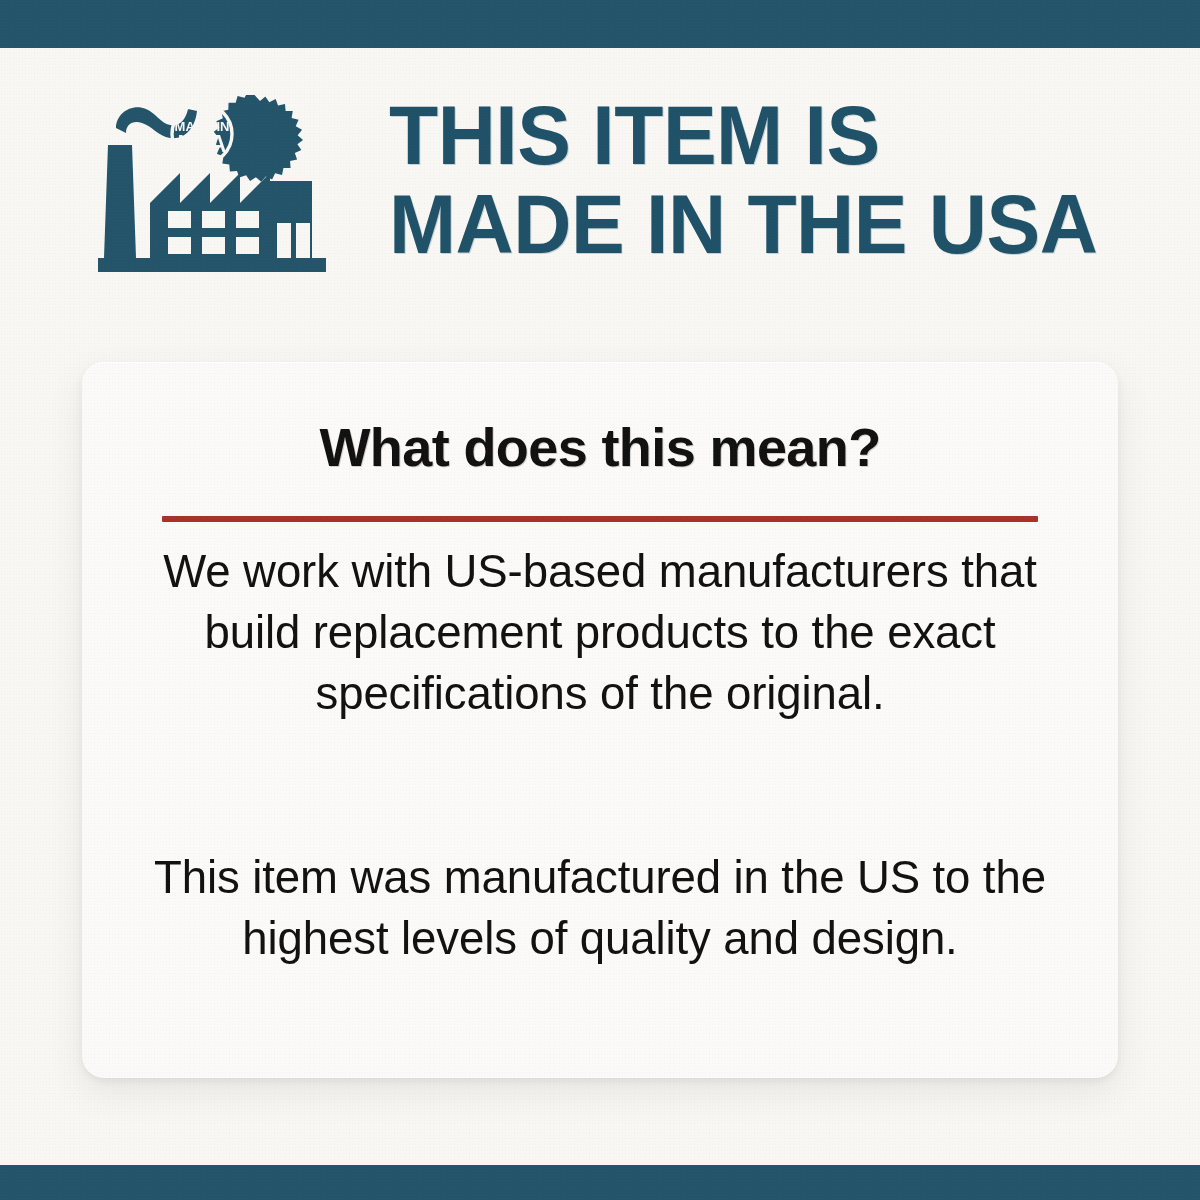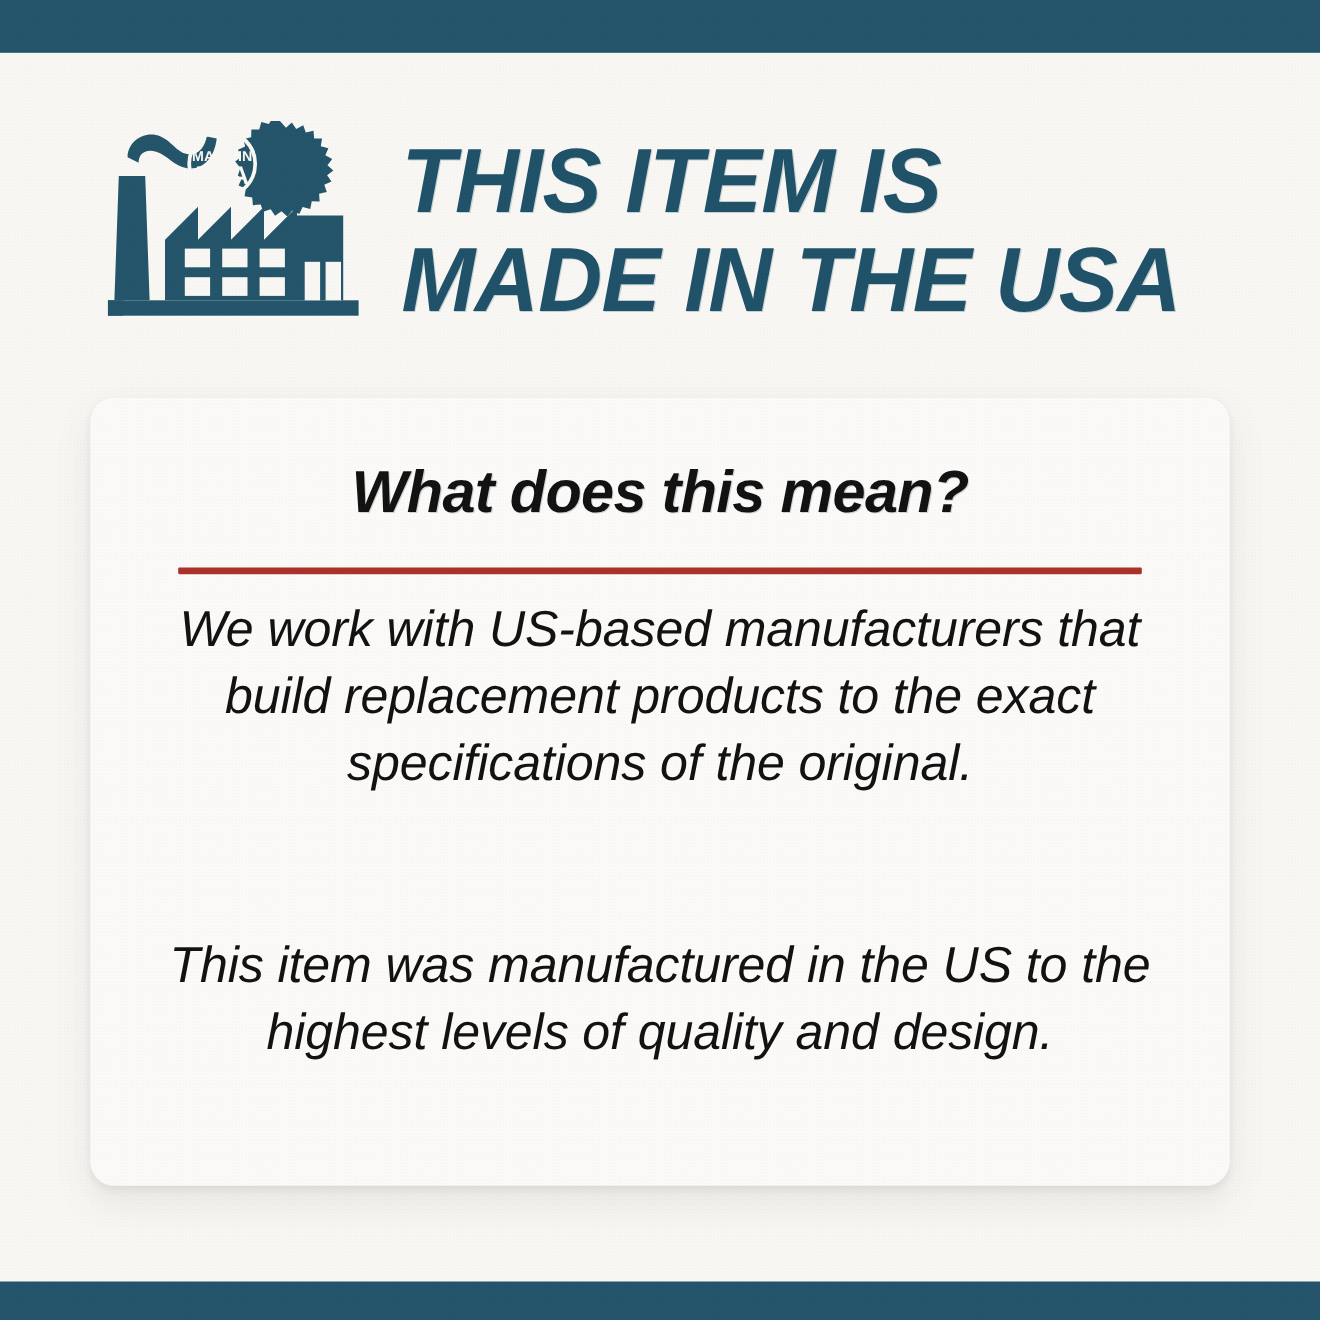--- a/index.html
+++ b/index.html
@@ -47,36 +47,35 @@
   .band-bottom { top: 1165px; height: 35px; }
 
   
   #header {
     position: absolute;
     left: 0;
     top: 95px;
     width: 1188px;
     height: 200px;
     display: flex;
-    align-items: flex-end;
+    align-items: flex-start;
   }
 
   #logo-mark {
     position: relative;
     width: 255px;
     height: 185px;
     margin-left: 98px;
     flex: 0 0 auto;
   }
   #logo-mark svg { display: block; width: 100%; height: 100%; }
 
   #title-block {
-    margin-left: 12px;
+    margin-left: 36px;
     flex: 1 1 auto;
-    font-style: italic;
   }
   .title-line {
     color: #1f5168;
     font-family: "Liberation Sans Narrow", "Liberation Sans", sans-serif;
     font-weight: 700;
     font-size: 83px;
     line-height: 0.98;
     letter-spacing: -0.5px;
     transform: scaleX(0.97);
     transform-origin: left center;
@@ -91,21 +90,20 @@
     left: 82px;
     top: 362px;
     width: 1036px;
     height: 716px;
     background: #fbfaf8;
     border-radius: 22px;
     box-shadow:
       0 3px 7px rgba(80,80,75,.085),
       0 14px 34px rgba(80,80,75,.10),
       0 1px 0 rgba(255,255,255,.9) inset;
-    font-style: italic;
   }
 
   #card-heading {
     margin: 0;
     padding-top: 58px;
     text-align: center;
     color: #111111;
     font-family: "Liberation Sans Narrow", "Liberation Sans", sans-serif;
     font-weight: 700;
     font-size: 54px;

